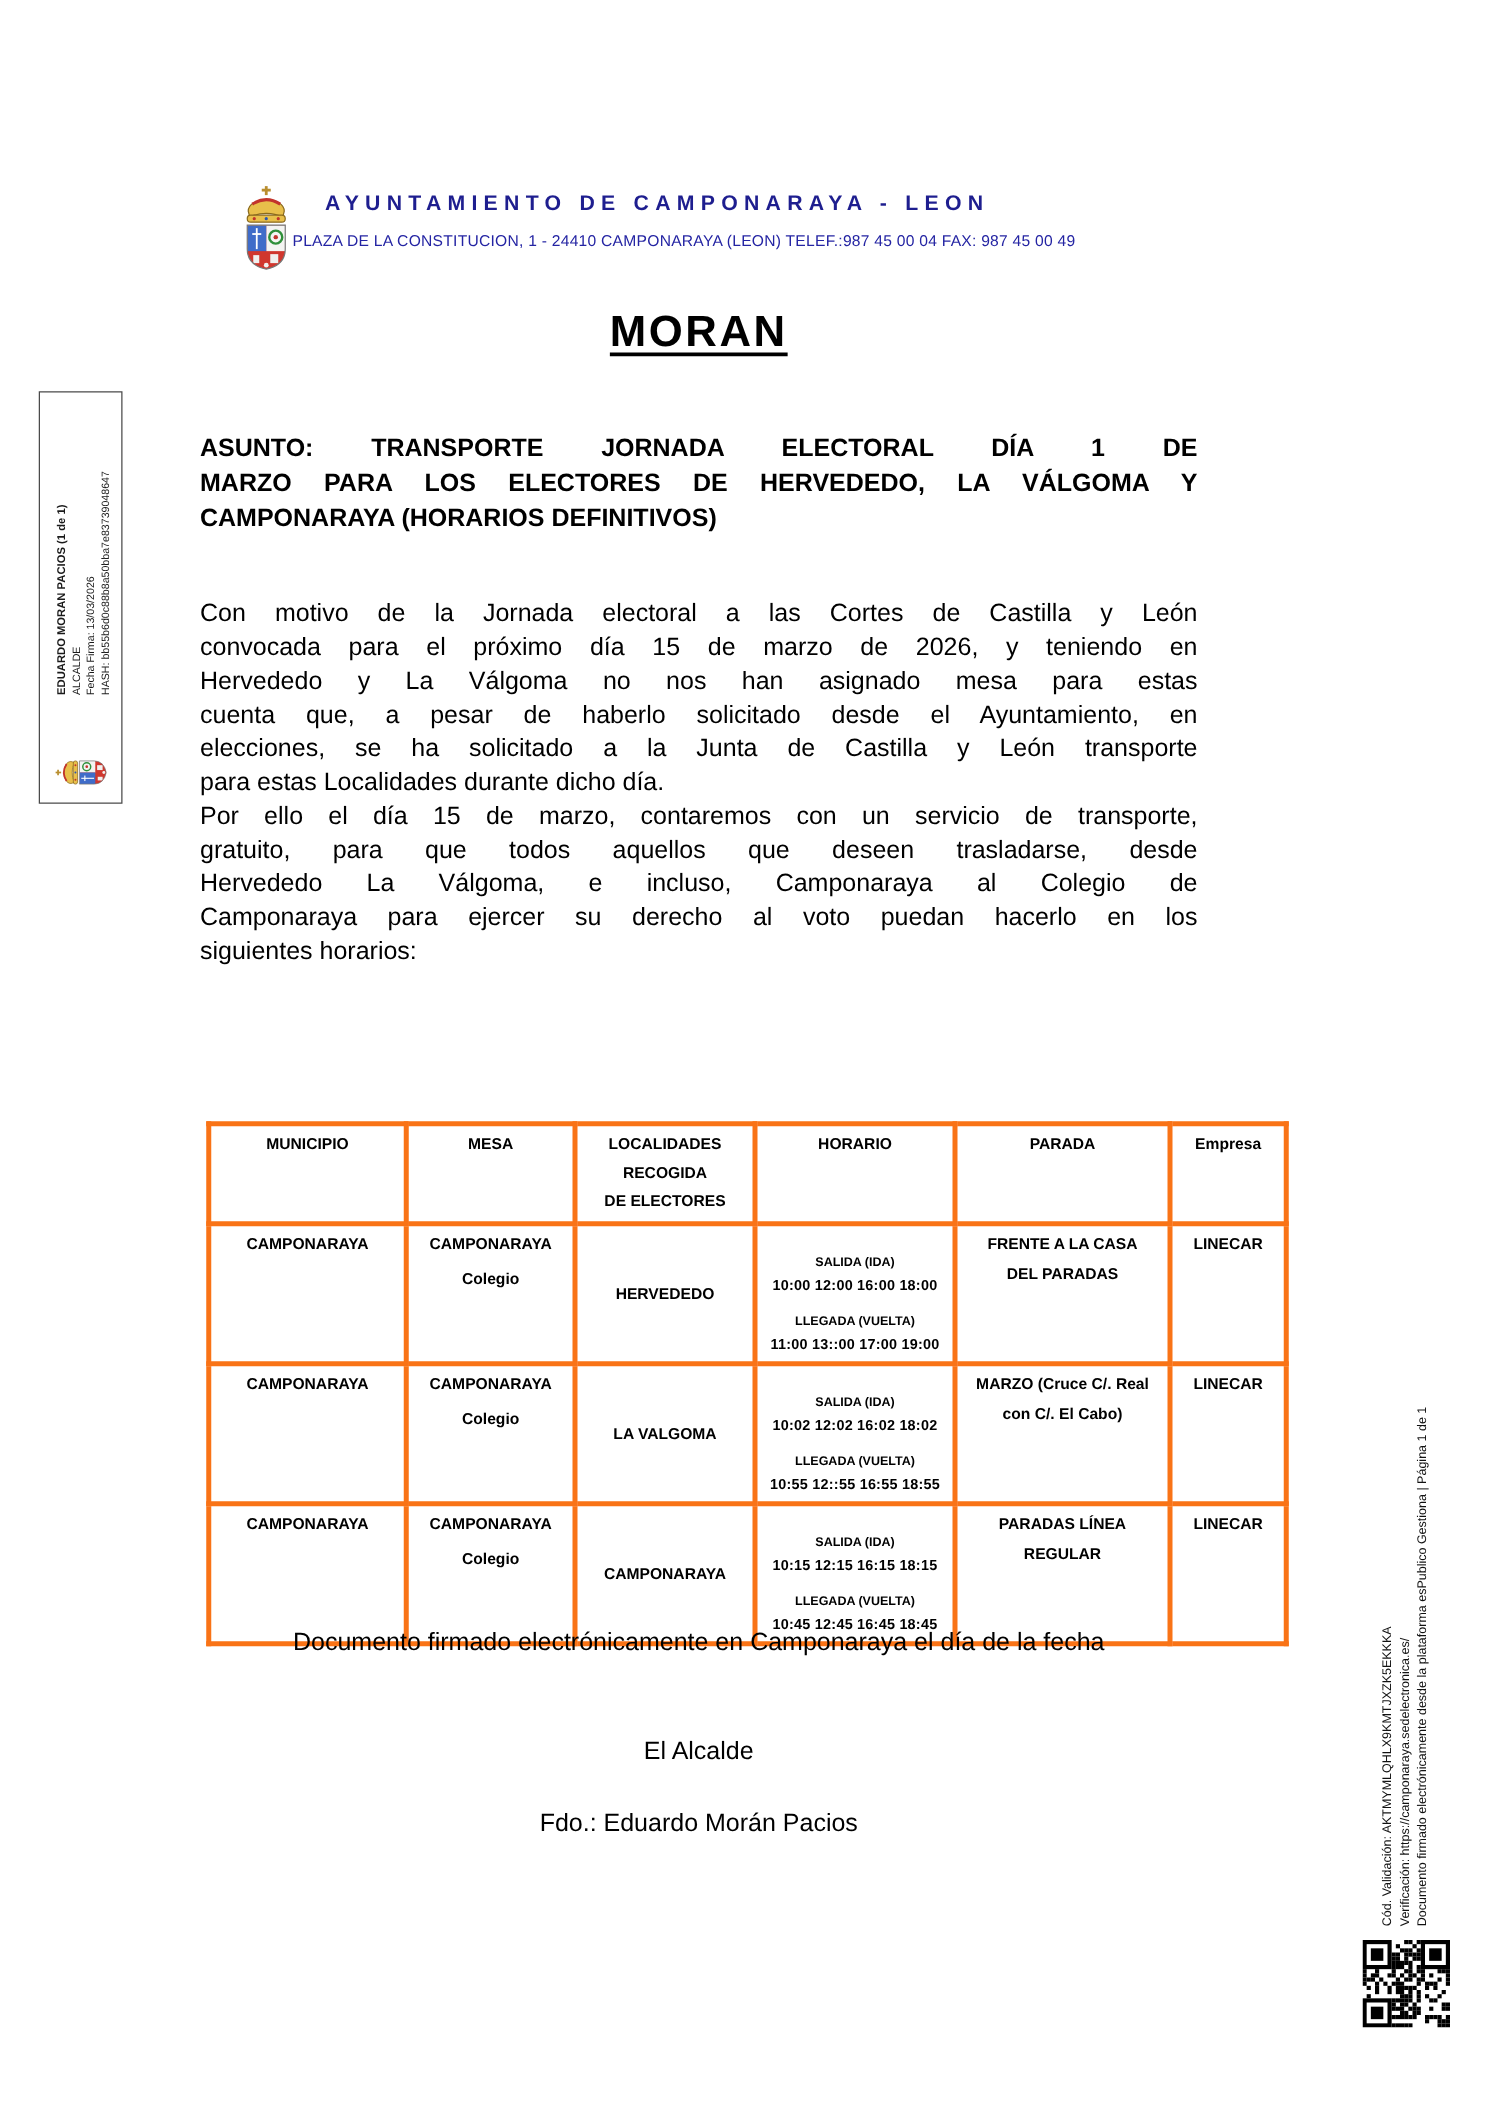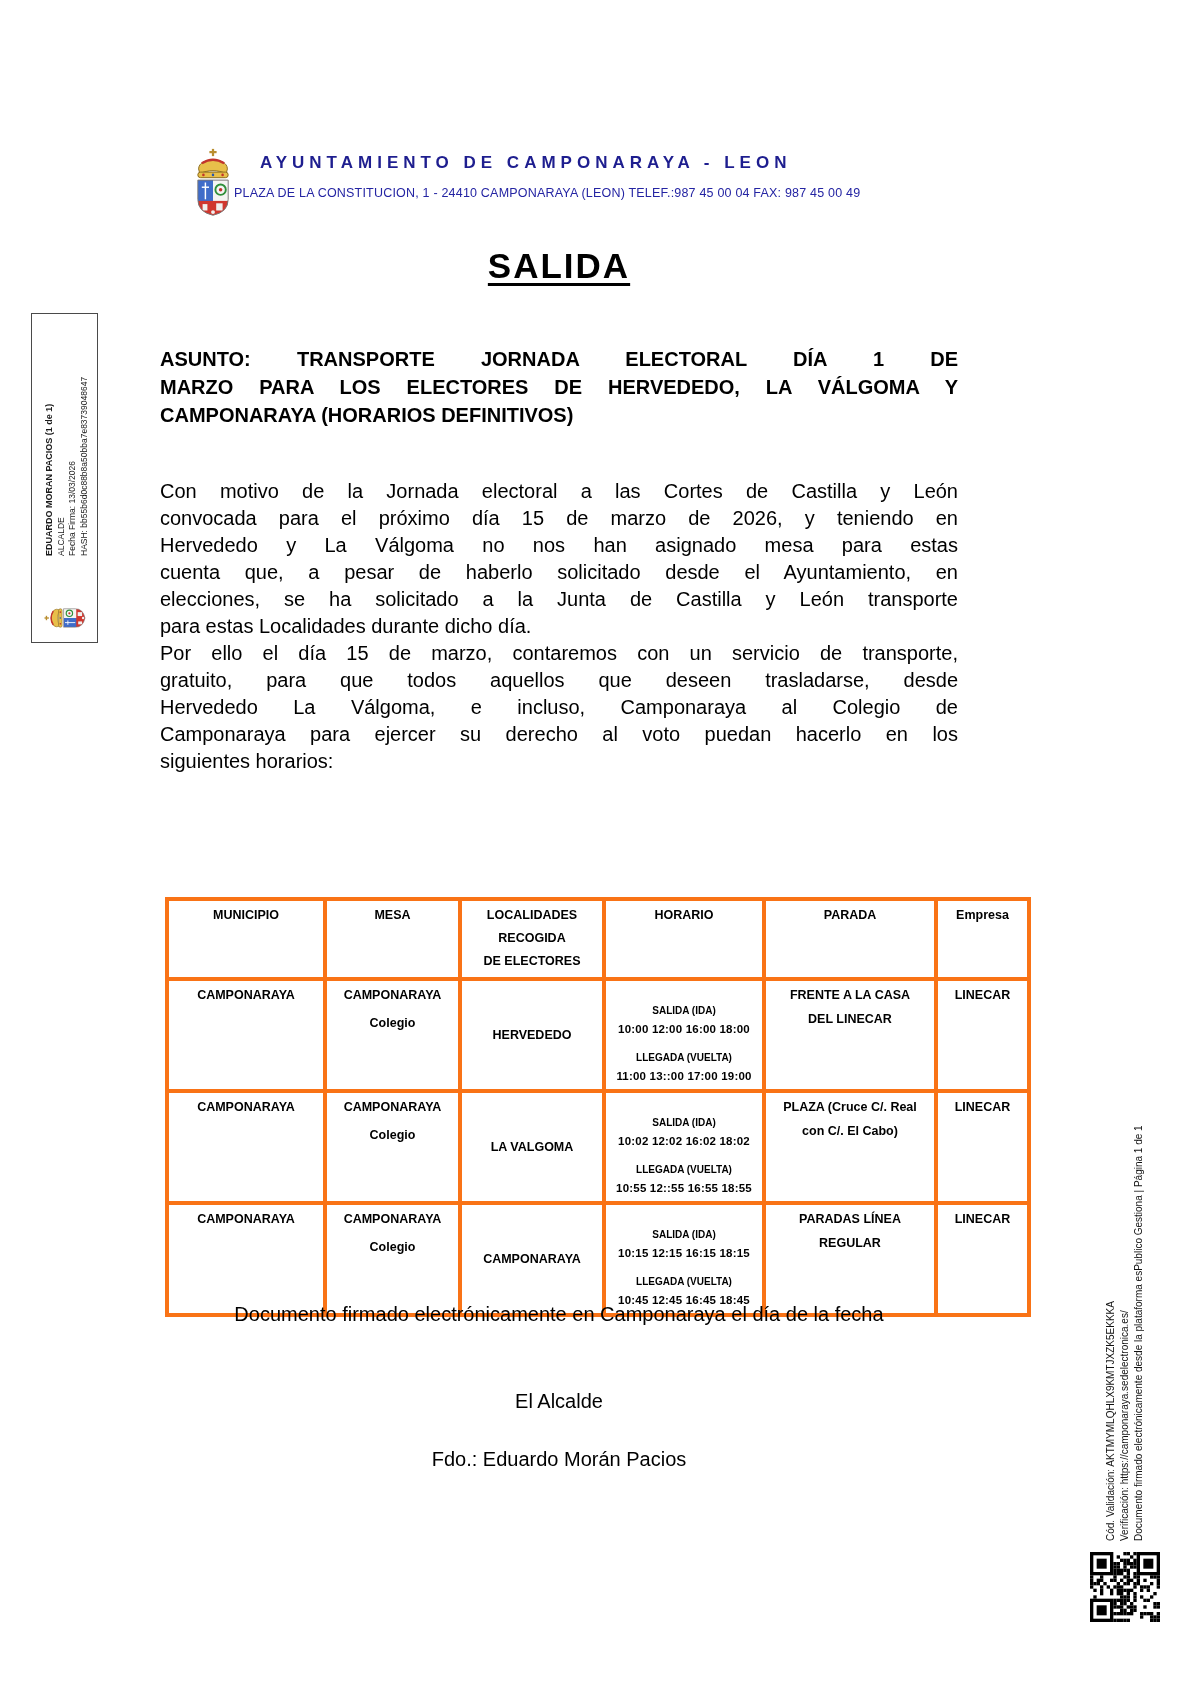--- a/index.html
+++ b/index.html
@@ -116,21 +116,21 @@
 </div>
 
 <div class="abs crest">
   <svg width="48" height="69" viewBox="0 0 60 86">
       <use href="#crest-g"></use>
     </svg>
 </div>
 <div class="abs header-title">AYUNTAMIENTO DE CAMPONARAYA - LEON</div>
 <div class="abs header-address">PLAZA DE LA CONSTITUCION, 1  -  24410 CAMPONARAYA (LEON) TELEF.:987 45 00 04 FAX: 987 45 00 49</div>
 
-<div class="abs content bando-title">SALIDA</div>
+<div class="abs content bando-title">MORAN</div>
 
 <div class="abs content subject">
   <div class="line-j">ASUNTO:  TRANSPORTE JORNADA ELECTORAL DÍA 1 DE</div>
   <div class="line-j">MARZO PARA LOS ELECTORES DE HERVEDEDO, LA VÁLGOMA Y</div>
   <div class="line-l">CAMPONARAYA (HORARIOS DEFINITIVOS)</div>
 </div>
 
 <div class="abs content para1">
   <div class="line-j">Con motivo de la Jornada electoral a las Cortes de Castilla y León</div>
   <div class="line-j">convocada para el próximo día 15 de marzo de 2026, y teniendo en</div>
@@ -179,40 +179,40 @@
     </td>
     <td class="c-loc">HERVEDEDO</td>
     <td>
       <div class="t-label">SALIDA (IDA)</div>
       <div class="t-times">10:00 12:00 16:00 18:00</div>
       <div class="t-label">LLEGADA (VUELTA)</div>
       <div class="t-times">11:00 13::00 17:00 19:00</div>
     </td>
     <td>
       <div>FRENTE A LA CASA</div>
-      <div class="par2">DEL LINECAR</div>
+      <div class="par2">DEL PARADAS</div>
     </td>
     <td>LINECAR</td>
   </tr>
 
   <tr style="height:103px">
     <td>CAMPONARAYA</td>
     <td>
       <div>CAMPONARAYA</div>
       <div class="mesa2">Colegio</div>
     </td>
     <td class="c-loc">LA VALGOMA</td>
     <td>
       <div class="t-label">SALIDA (IDA)</div>
       <div class="t-times">10:02 12:02 16:02 18:02</div>
       <div class="t-label">LLEGADA (VUELTA)</div>
       <div class="t-times">10:55 12::55 16:55 18:55</div>
     </td>
     <td>
-      <div>PLAZA (Cruce C/. Real</div>
+      <div>MARZO (Cruce C/. Real</div>
       <div class="par2">con C/. El Cabo)</div>
     </td>
     <td>LINECAR</td>
   </tr>
 
   <tr style="height:100px">
     <td>CAMPONARAYA</td>
     <td>
       <div>CAMPONARAYA</div>
       <div class="mesa2">Colegio</div>

